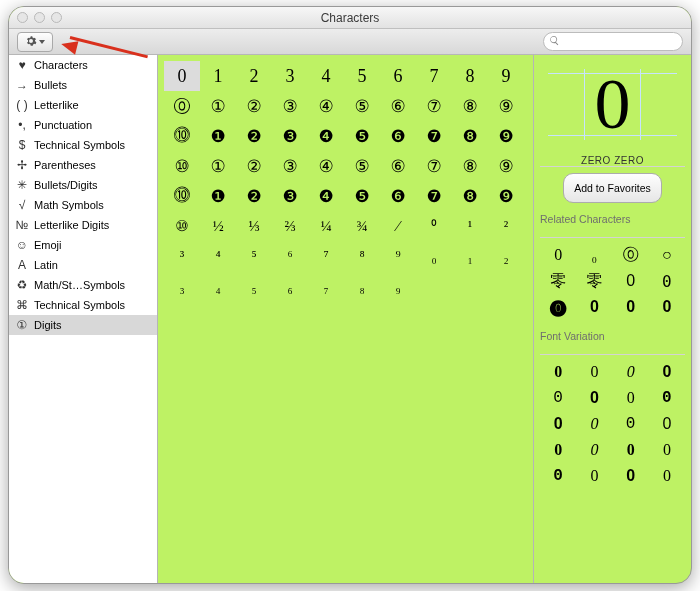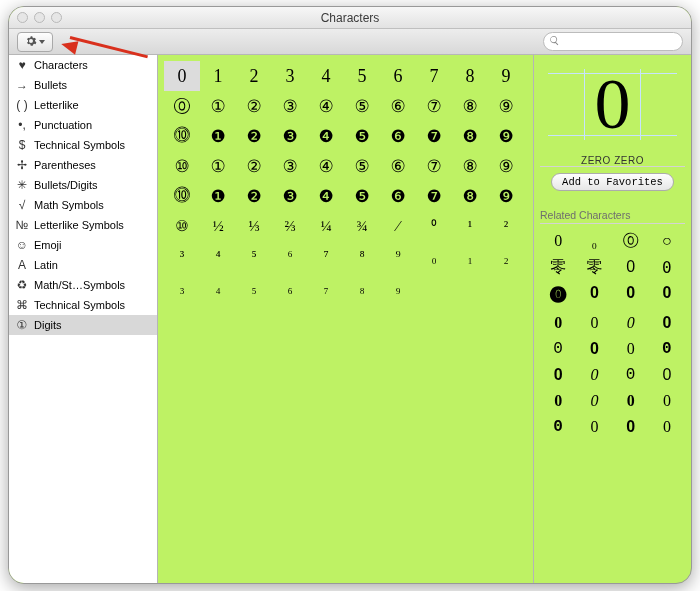--- a/index.html
+++ b/index.html
@@ -33,22 +33,22 @@
   .preview-box { position: relative; height: 106px; border-bottom: 1px solid #d3d3d3; padding-bottom: 4px; margin-bottom: 2px; }
   .guides { position: absolute; left: 0; right: 0; top: 4px; bottom: 22px; }
   .guides::before, .guides::after { content:""; position:absolute; background:#bfe0ff; }
   .gh1, .gh2, .gv1, .gv2 { position: absolute; background:#c6e3ff; }
   .gh1 { left:8px; right:8px; height:1px; top:8px; }
   .gh2 { left:8px; right:8px; height:1px; bottom:8px; }
   .gv1 { top:4px; bottom:4px; width:1px; left:44px; }
   .gv2 { top:4px; bottom:4px; width:1px; right:44px; }
   .big-glyph { position:absolute; left:0; right:0; top:0; bottom:18px; display:flex; align-items:center; justify-content:center; font-family: Georgia, serif; font-size: 72px; }
   .glyph-name { text-align:center; font-size: 10px; color:#333; letter-spacing: .5px; position: absolute; bottom:0; left:0; right:0; }
-  .fav-btn { align-self: center; height: 18px; padding: 0 10px; border: 1px solid #acacac; border-radius: 10px; background: linear-gradient(#fefefe,#e6e6e6); font-size: 10.5px; cursor: pointer; font-family: Liberation Mono, monospace; }
-  .sec-title { font-size: 10.5px; color: #6e6e6e; margin-top: 14px; padding-bottom: 2px; border-bottom: 1px solid #d3d3d3; }
+  .fav-btn { align-self: center; height: 30px; padding: 0 10px; border: 1px solid #acacac; border-radius: 10px; background: linear-gradient(#fefefe,#e6e6e6); font-size: 10.5px; cursor: pointer; }
+  .sec-title { font-size: 10.5px; color: #6e6e6e; margin-top: 6px; padding-bottom: 12px; border-bottom: 1px solid #d3d3d3; }
   .related, .fontvar { display: grid; grid-template-columns: repeat(4, 1fr); }
   .rc { height: 26px; display:flex; align-items:center; justify-content:center; font-size: 16px; font-family: "Times New Roman", serif; cursor:pointer; }
   .arrow { position: absolute; left: 50px; top: 18px; pointer-events: none; z-index: 50; }
   .arrow-line { position:absolute; left:20px; top:18px; width:80px; height:3px; background:#d9301d; transform: rotate(14deg); transform-origin: left center; }
   .arrow-head { position:absolute; left:11px; top:21px; width:0; height:0; border-top:7px solid transparent; border-bottom:7px solid transparent; border-right:16px solid #d9301d; transform: rotate(14deg); }
 </style>
 </head>
 <body>
 
 <div class="arrow">
@@ -115,21 +115,21 @@
         <div class="side-item">
           <span class="side-icon">✳</span>
           <span>Bullets/Digits</span>
         </div>
         <div class="side-item">
           <span class="side-icon">√</span>
           <span>Math Symbols</span>
         </div>
         <div class="side-item">
           <span class="side-icon">№</span>
-          <span>Letterlike Symbols</span>
+          <span>Letterlike Digits</span>
         </div>
         <div class="side-item">
           <span class="side-icon">☺</span>
           <span>Emoji</span>
         </div>
         <div class="side-item">
           <span class="side-icon">A</span>
           <span>Latin</span>
         </div>
         <div class="side-item">
@@ -269,20 +269,21 @@
           <div class="rc" style="font-family: serif;">零</div>
           <div class="rc" style="font-family: serif;">零</div>
           <div class="rc" style="font-family: sans-serif;">0</div>
           <div class="rc" style="font-family: monospace;">0</div>
           <div class="rc" style="font-family: serif; font-weight: bold;">⓿</div>
           <div class="rc" style="font-family: sans-serif; font-weight: bold;">0</div>
           <div class="rc" style="font-family: sans-serif; font-weight: bold;">0</div>
           <div class="rc" style="font-family: sans-serif; font-weight: bold;">0</div>
         </div>
 
+      <div class="sec-title">Font Variation</div>
       <div class="fontvar" id="fontvar">
           <div class="rc" style="font-family: Georgia; font-weight: bold;">0</div>
           <div class="rc" style="font-family: Georgia;">0</div>
           <div class="rc" style="font-family: &quot;Arial Narrow&quot;; font-style: italic;">0</div>
           <div class="rc" style="font-family: Arial; font-weight: bold;">0</div>
           <div class="rc" style="font-family: Courier;">0</div>
           <div class="rc" style="font-family: Arial; font-weight: bold;">0</div>
           <div class="rc" style="font-family: Times;">0</div>
           <div class="rc" style="font-family: Courier; font-weight: bold;">0</div>
           <div class="rc" style="font-family: Helvetica; font-weight: bold;">0</div>

